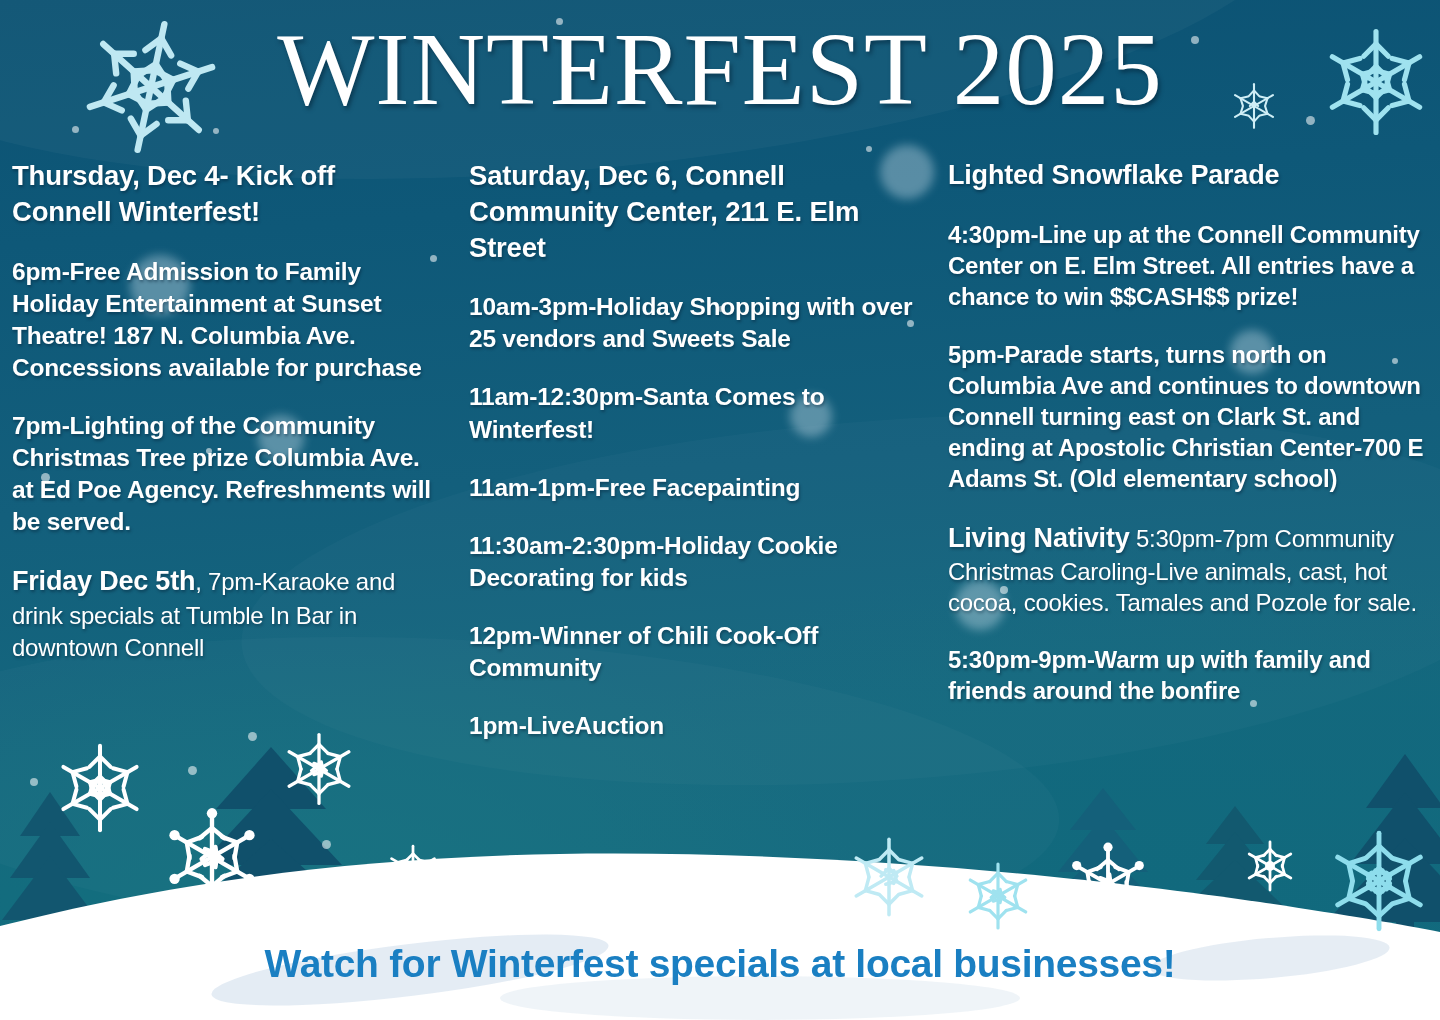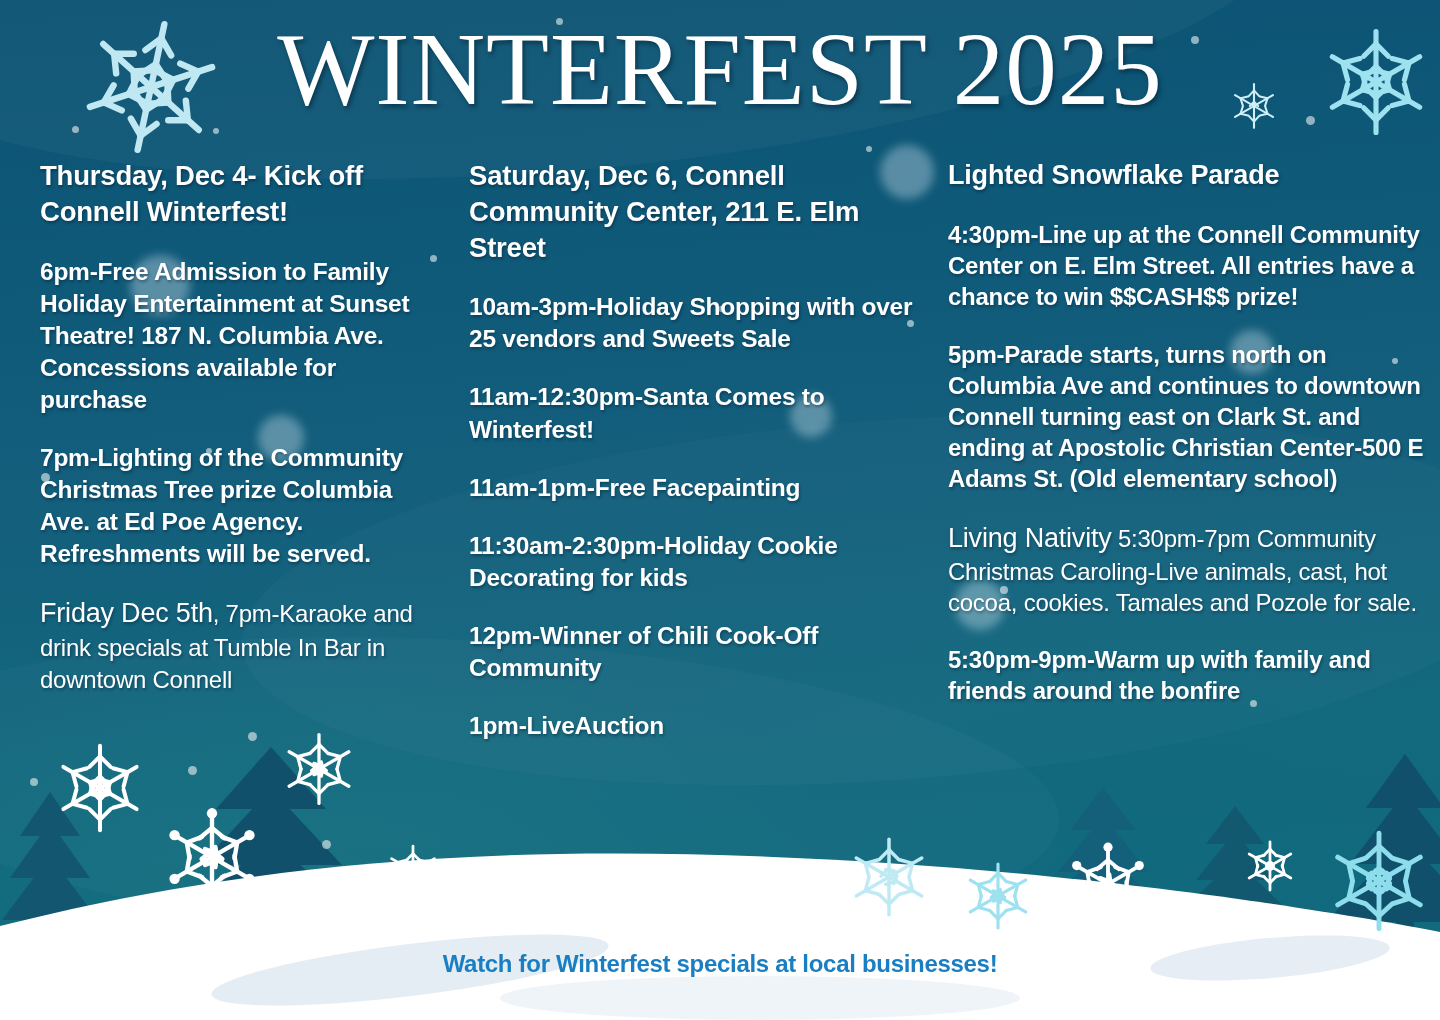--- a/index.html
+++ b/index.html
@@ -73,21 +73,21 @@
 
   
   #columns {
     position:absolute;
     top:158px; left:0;
     width:1440px;
     display:flex;
     z-index:5;
   }
   .col { color:#ffffff; }
-  .col.c1 { width:455px; padding-left:40px; padding-right:14px; }
+  .col.c1 { width:455px; padding-left:12px; padding-right:14px; }
   .col.c2 { width:480px; padding-left:14px; padding-right:10px; }
   .col.c3 { width:505px; padding-left:13px; padding-right:12px; }
 
   .blk { margin-bottom:18px; }
   .blk:last-child { margin-bottom:0; }
 
   .head {
     font-weight:bold;
     font-size:27.5px;
     line-height:1.30;
@@ -99,21 +99,21 @@
     font-weight:bold;
     line-height:1.31;
     letter-spacing:-0.25px;
     text-shadow:1px 2px 3px rgba(0,25,45,0.42);
     margin-top:26px;
   }
   .c3 .body { font-size:24px; line-height:1.30; }
   .c3 .head { font-size:27px; }
 
   .lead {
-    font-weight:normal;
+    font-weight:bold;
     font-size:27px;
     letter-spacing:-0.2px;
     text-align:right;
   }
   .rest { font-size:24px; font-weight:normal; letter-spacing:-0.25px; }
 
   .tight { margin-bottom:4px; }
   .gap-sm { margin-bottom:14px; }
   .gap-md { margin-bottom:20px; }
 
@@ -122,21 +122,21 @@
     position:absolute;
     left:0; bottom:0;
     width:1440px; height:112px;
     z-index:7;
     display:flex;
     align-items:center;
     justify-content:center;
   }
   #footer-text {
     position:relative;
-    font-size:24px;
+    font-size:39px;
     font-weight:bold;
     letter-spacing:-0.3px;
     color:#1a7fc2;
     white-space:nowrap;
     z-index:3;
   }
 </style>
 </head>
 <body>
 
@@ -703,21 +703,21 @@
     </div>
 
     <div class="col c3">
       <div class="blk tight">
         <div class="head">Lighted Snowflake Parade</div>
       </div>
       <div class="blk gap-md">
         <div class="body">4:30pm-Line up at the Connell Community Center on E. Elm Street. All entries have a chance to win $$CASH$$ prize!</div>
       </div>
       <div class="blk gap-md">
-        <div class="body">5pm-Parade starts, turns north on Columbia Ave and continues to downtown Connell turning east on Clark St. and ending at Apostolic Christian Center-500 E Adams St. (Old elementary school)</div>
+        <div class="body">5pm-Parade starts, turns north on Columbia Ave and continues to downtown Connell turning east on Clark St. and ending at Apostolic Christian Center-700 E Adams St. (Old elementary school)</div>
       </div>
       <div class="blk gap-md">
         <div class="body"><span class="lead">Living Nativity</span><span class="rest"> 5:30pm-7pm Community Christmas Caroling-Live animals, cast, hot cocoa, cookies. Tamales and Pozole for sale.</span></div>
       </div>
       <div class="blk">
         <div class="body">5:30pm-9pm-Warm up with family and friends around the bonfire</div>
       </div>
     </div>
 
   </div>

